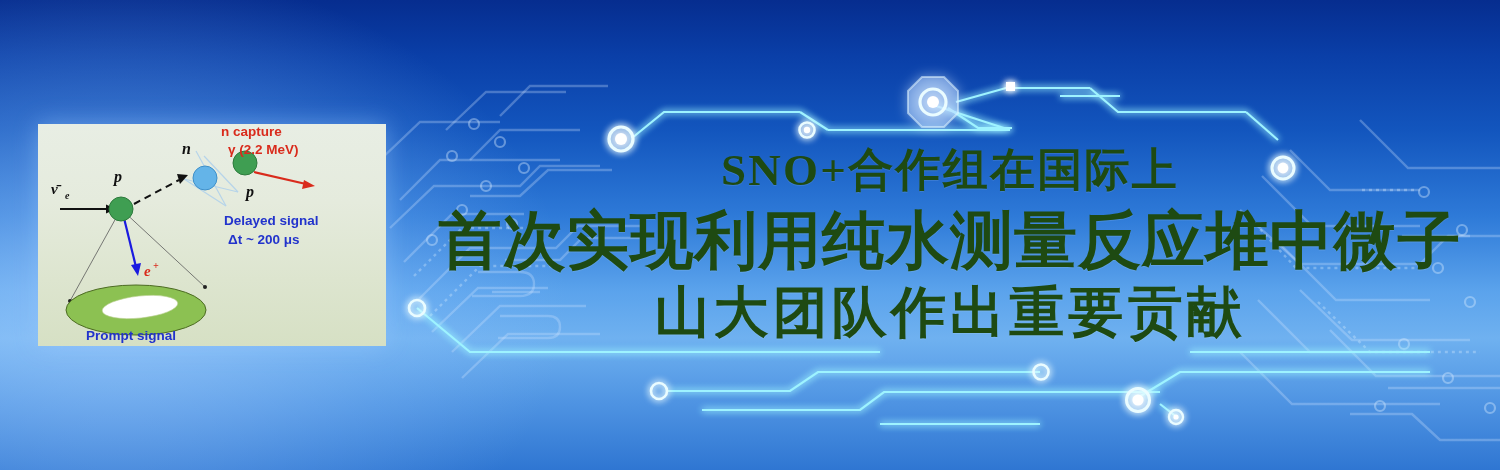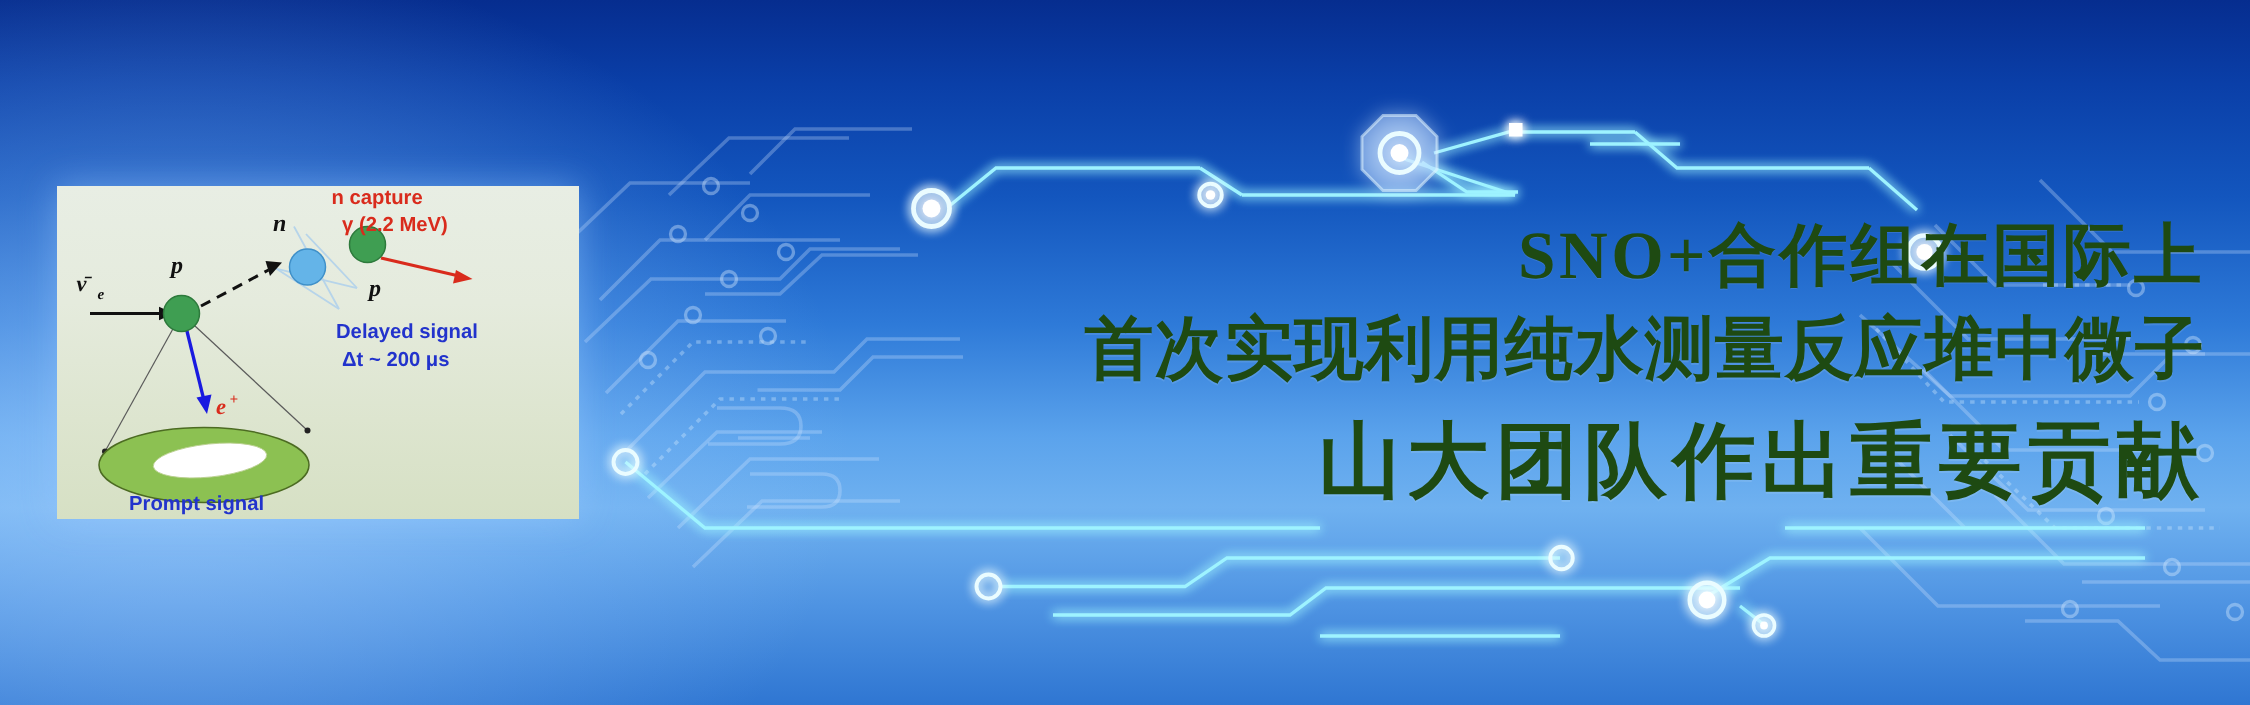--- a/index.html
+++ b/index.html
@@ -51,34 +51,34 @@
     box-shadow: 0 0 22px rgba(150,200,255,0.45);
   }
   #diagram-panel svg { display: block; }
 
   
   #headline {
     position: absolute;
     left: 430px;
     top: 148px;
     width: 1040px;
-    text-align: right;
+    text-align: center;
     pointer-events: none;
   }
   .hl-line {
     color: #1e4a12;
     font-family: "Liberation Serif", serif;
     font-weight: 700;
     letter-spacing: 0.05em;
     line-height: 1.0;
     white-space: nowrap;
     text-shadow: 0 1px 0 rgba(255,255,255,0.10);
   }
   .hl-1 { font-size: 45px; margin-bottom: 17px; }
-  .hl-2 { font-size: 46px; margin-bottom: 24px; letter-spacing: 0.015em; }
+  .hl-2 { font-size: 63px; margin-bottom: 12px; letter-spacing: 0.015em; }
   .hl-3 { font-size: 55px; letter-spacing: 0.075em; }
 </style>
 </head>
 <body>
 
 <div id="banner">
 
   <svg class="bgcircuit" viewBox="0 0 1500 470" preserveAspectRatio="none">
     <g fill="none" stroke="#cfe6ff" stroke-opacity="0.30" stroke-width="2.4">
 

